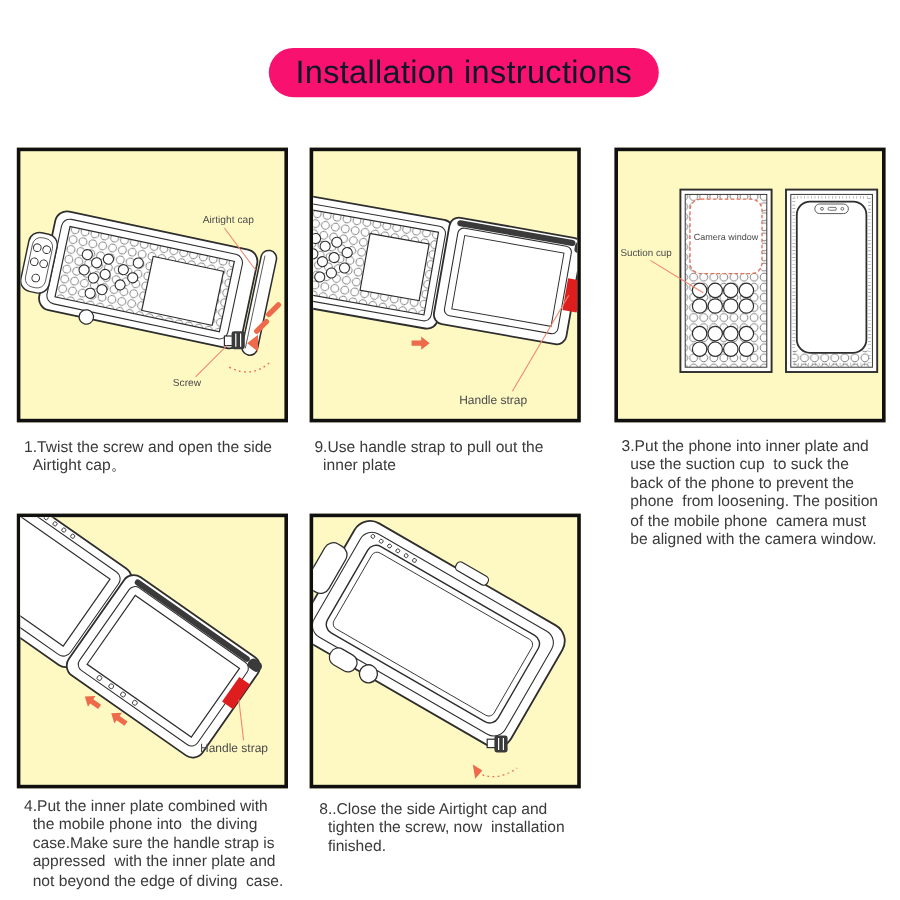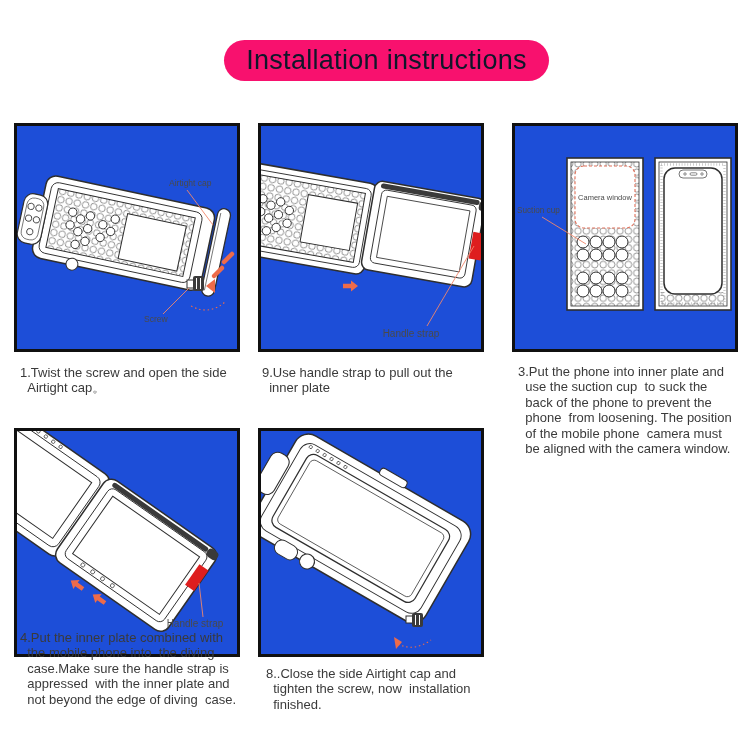--- a/index.html
+++ b/index.html
@@ -7,36 +7,36 @@
     width:750px;height:750px;position:relative;background:#ffffff;
     font-family:"Liberation Sans", sans-serif;overflow:hidden;
   }
   .title-pill{
     position:absolute;left:224px;top:40px;width:325px;height:41px;
     background:#F8116E;border-radius:21px;color:#0f172a;
     font-size:27px;line-height:41px;text-align:center;letter-spacing:0.3px;
   }
   .panel{
     position:absolute;width:226px;height:229px;border:3px solid #101010;
-    box-sizing:border-box;background:#1d4ed8;margin:0;padding:0;
+    box-sizing:border-box;background:#fef9c3;margin:0;padding:0;
   }
   .p1{left:14px;top:123px;}
   .p2{left:258px;top:123px;}
   .p3{left:512px;top:123px;}
   .p4{left:14px;top:428px;}
   .p5{left:258px;top:428px;}
   .panel svg{display:block;width:220px;height:223px;}
   .caption{
     position:absolute;font-size:13px;line-height:1.19;color:#3A3A3A;
     white-space:pre-wrap;width:242px;
   }
   .c1{left:20px;top:365px;}
   .c2{left:262px;top:365px;}
   .c3{left:518px;top:364px;}
-  .c4{left:20px;top:630px;}
+  .c4{left:20px;top:664px;}
   .c5{left:266px;top:666px;}
   .svg-label{font-family:"Liberation Sans",sans-serif;fill:#4A4A4A;}
 </style>
 </head>
 <body>
 
 <div class="title-pill">Installation instructions</div>
 
 <figure class="panel p1">
   <svg viewBox="0 0 220 223">

